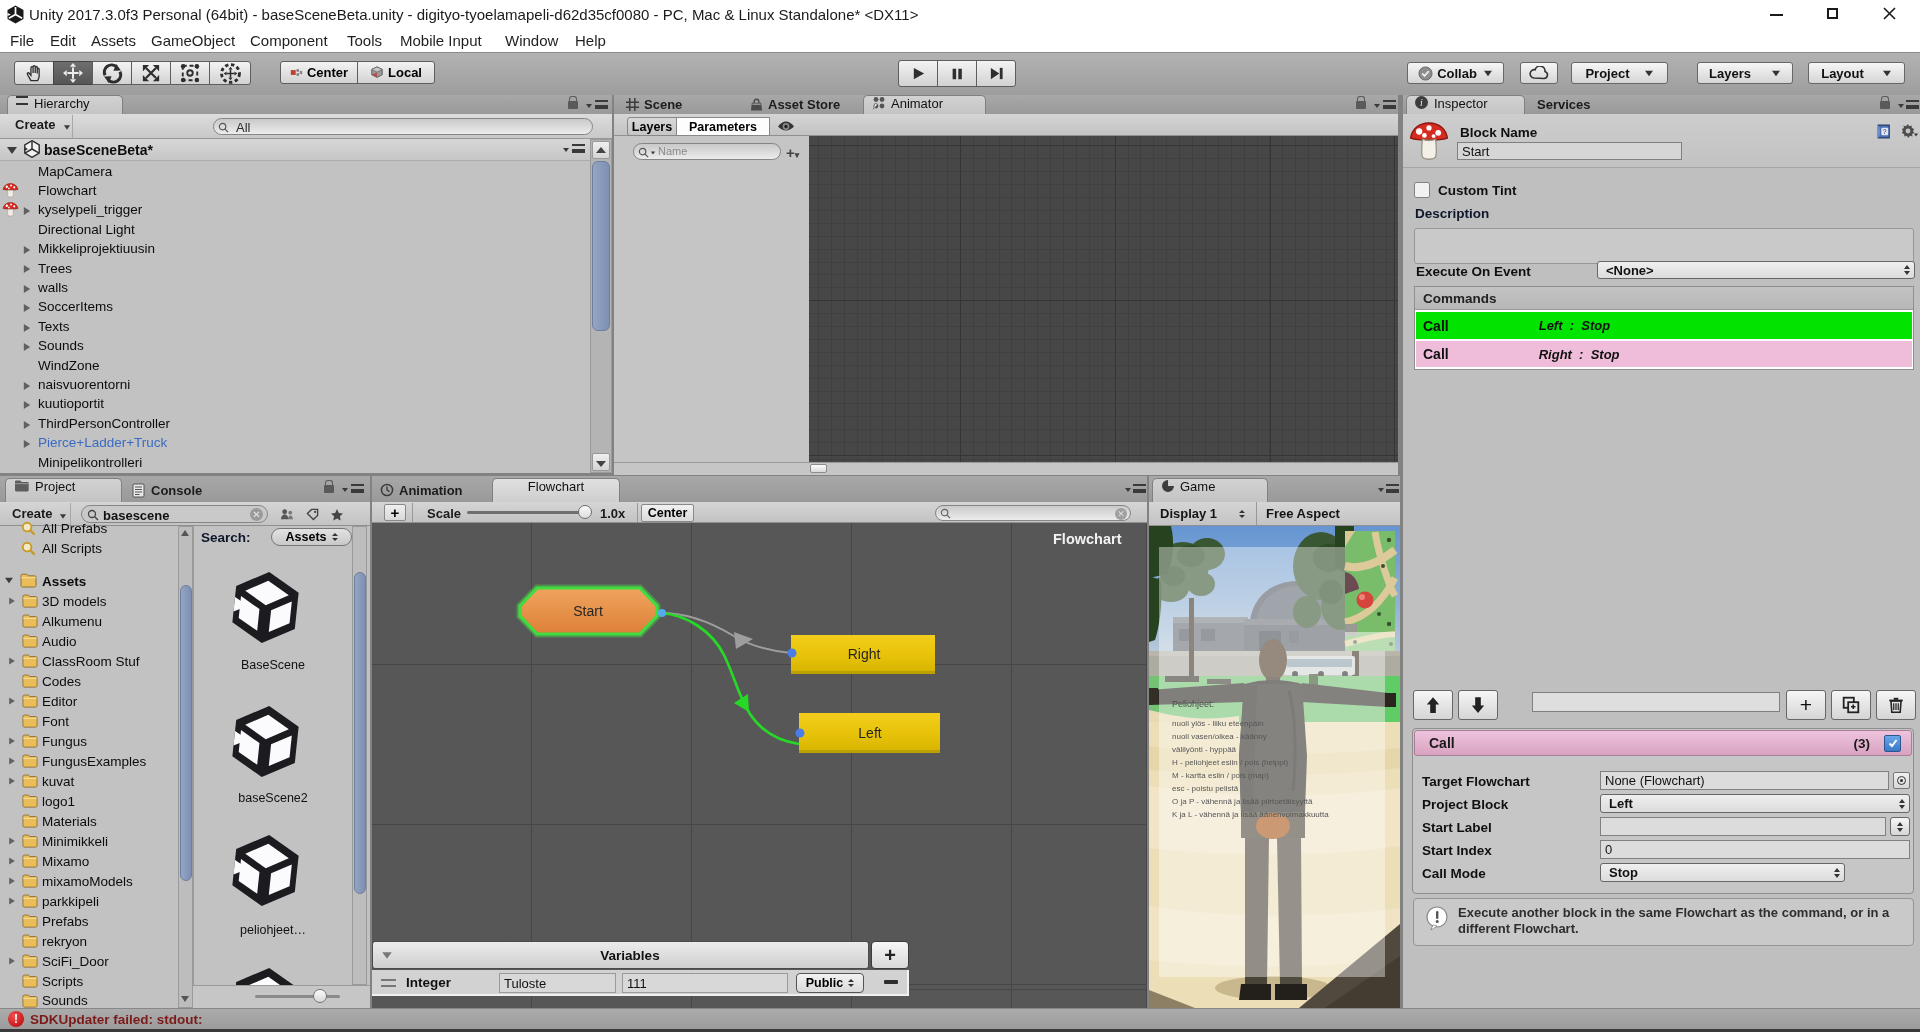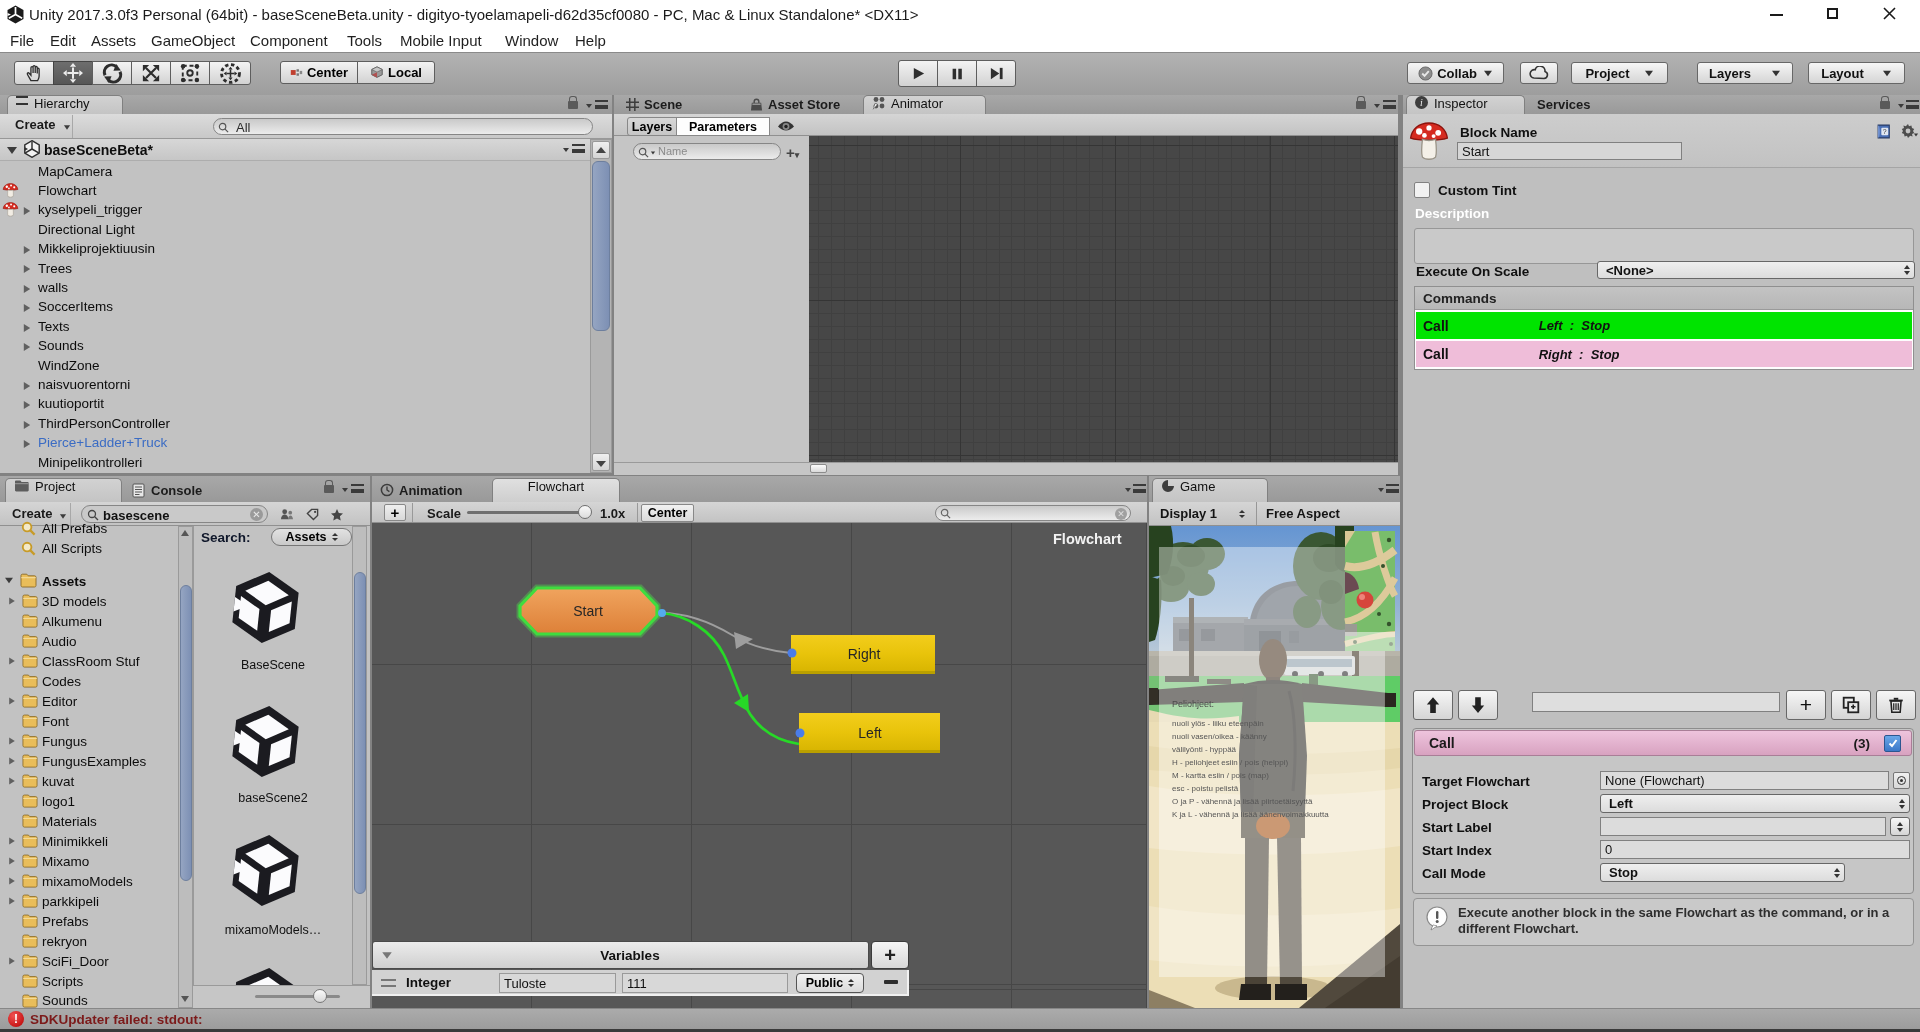--- a/index.html
+++ b/index.html
@@ -346,23 +346,23 @@
     <text x="8.2" y="10.3" font-size="6.5" text-anchor="middle" fill="#333" font-family="Liberation Sans">?</text>
   </svg>
 <svg class="a" style="left:1900px;top:123px" width="16" height="16" viewBox="0 0 16 16">
     <path d="M8 1l1 2.2 2.4-.6.6 2.4L14.2 6 13 8l1.2 2-2.2 1 .6 2.4-2.4-.6L8 15l-1-2.2-2.4.6-.6-2.4L1.8 10 3 8 1.8 6l2.2-1-.6-2.4 2.4.6z" fill="#4d4d4d"></path>
     <circle cx="8" cy="8" r="2.4" fill="#c4c4c4"></circle>
   </svg>
 <i class="caret" style="left:1913px;top:133px;transform:scale(.7)"></i>
 
 <div class="a" style="left:1414px;top:182px;width:16px;height:16px;background:#f2f2f2;border:1px solid #828282;border-radius:2px"></div>
 <div class="a b" style="left:1438px;top:183px;font-size:13.5px;color:#101010">Custom Tint</div>
-<div class="a b" style="left:1415px;top:206px;font-size:13.5px;color:#ffffff">Description</div>
+<div class="a b" style="left:1415px;top:206px;font-size:13.5px;color:#0f172a">Description</div>
 <div class="a" style="left:1414px;top:228px;width:500px;height:36px;background:#c9c9c9;border:1px solid #979797;border-radius:3px"></div>
-<div class="a b" style="left:1416px;top:264px;font-size:13.5px;color:#101010">Execute On Scale</div>
+<div class="a b" style="left:1416px;top:264px;font-size:13.5px;color:#101010">Execute On Event</div>
 <div class="btn" style="left:1597px;top:261px;width:318px;height:18px;justify-content:flex-start;padding-left:8px;background:linear-gradient(#efefef,#dcdcdc)">&lt;None&gt;
  <span class="udar">
       <i class="u" style="border-bottom:4px solid #333;border-left:3.5px solid transparent;border-right:3.5px solid transparent"></i>
       <i class="d" style="border-top:4px solid #333;border-left:3.5px solid transparent;border-right:3.5px solid transparent"></i>
     </span>
 </div>
 
 <div class="a" style="left:1414px;top:286px;width:500px;height:84px;background:#fdfdfd;border:1px solid #8f8f8f"></div>
 <div class="a" style="left:1415px;top:287px;width:498px;height:23px;background:linear-gradient(#c3c3c3,#b7b7b7);border-bottom:1px solid #9a9a9a;display:flex;align-items:center;padding-left:8px;font-size:13.5px;font-weight:700;color:#222">Commands</div>
 <div class="a" style="left:1416px;top:312px;width:496px;height:27px;background:#00e400;display:flex;align-items:center;font-weight:700">
@@ -654,21 +654,21 @@
     <use href="#ucube"></use>
   </svg>
 <div class="a b" style="left:193px;top:658px;width:160px;text-align:center;font-size:12.5px;color:#111;font-weight:400">BaseScene</div>
 <svg class="a" style="left:229px;top:705px" width="73" height="73" viewBox="0 0 100 100">
     <use href="#ucube"></use>
   </svg>
 <div class="a b" style="left:193px;top:791px;width:160px;text-align:center;font-size:12.5px;color:#111;font-weight:400">baseScene2</div>
 <svg class="a" style="left:229px;top:834px" width="73" height="73" viewBox="0 0 100 100">
     <use href="#ucube"></use>
   </svg>
-<div class="a b" style="left:193px;top:923px;width:160px;text-align:center;font-size:12.5px;color:#111;font-weight:400">mixamoModels…</div>
+<div class="a b" style="left:193px;top:923px;width:160px;text-align:center;font-size:12.5px;color:#111;font-weight:400">peliohjeet…</div>
 <div class="a" style="left:229px;top:967px;width:73px;height:18px;overflow:hidden"><svg width="73" height="73" viewBox="0 0 100 100">
       <use href="#ucube"></use>
     </svg></div>
 
 <div class="sb" style="left:352px;top:526px;width:15px;height:459px;background:#bdbdbd"></div>
 <div class="sbthumb" style="left:353.5px;top:572px;width:12px;height:322px"></div>
 
 <div class="a" style="left:193px;top:985px;width:177px;height:23px;background:#c6c6c6;border-top:1px solid #9a9a9a"></div>
 <div class="a" style="left:255px;top:995px;width:85px;height:3px;background:#8a8a8a;border-radius:2px"></div>
 <div class="a" style="left:313px;top:989px;width:14px;height:14px;border-radius:50%;background:linear-gradient(#fafafa,#d8d8d8);border:1px solid #777"></div>

